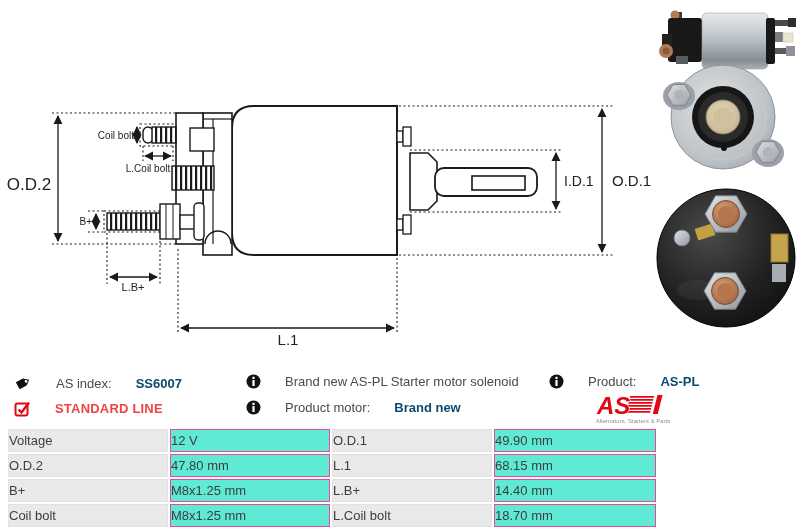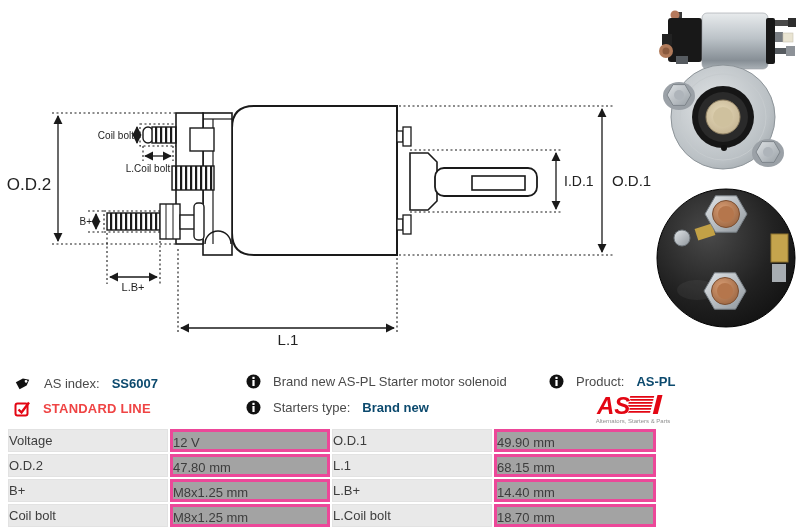--- a/index.html
+++ b/index.html
@@ -5,38 +5,38 @@
   html,body{margin:0;padding:0;}
   body{
     width:800px;height:532px;position:relative;overflow:hidden;
     background:#ffffff;font-family:"Liberation Sans",sans-serif;
   }
   svg text{font-family:"Liberation Sans",sans-serif;}
   .abs{position:absolute;}
   .photo{position:absolute;}
   
   .info-item{
-    position:absolute;display:flex;align-items:center;gap:12px;
+    position:absolute;display:flex;align-items:center;gap:24px;
     font-size:13px;color:#4a4a4a;white-space:nowrap;
   }
   .info-item .val{font-weight:bold;color:#0c4a6e;}
   .std-line{font-weight:bold;color:#ef4444;letter-spacing:.2px;}
   .icon{display:inline-flex;flex:0 0 auto;}
   
   .spec-table{
     position:absolute;left:8px;top:429px;
     display:grid;grid-template-columns:160px 160px 160px 162px;
     gap:2px;
   }
   .spec-table .cell{
     box-sizing:border-box;height:23px;line-height:21px;
     font-size:13px;color:#3d3d3d;
   }
   .cell.lbl{background:#e9e9e9;border:1px solid #e2e2e2;}
-  .cell.val{background:#a3a3a3;border:3px solid #ec4899;}
+  .cell.val{background:#5eead4;border:1px solid #ec4899;}
 </style>
 </head>
 <body>
 
 <svg class="abs" style="left:0;top:0" width="655" height="360" viewBox="0 0 655 360">
   <defs>
     <marker id="arr" viewBox="0 0 10 10" refX="9" refY="5" markerWidth="7" markerHeight="7" orient="auto-start-reverse">
       <path d="M0,0 L10,5 L0,10 z" fill="#1a1a1a"></path>
     </marker>
     <pattern id="thr" width="5" height="12" patternUnits="userSpaceOnUse">
@@ -258,21 +258,21 @@
 </div>
 
 <div class="info-item" style="left:246px;top:400px">
   <span class="icon">
     <svg width="15" height="15" viewBox="0 0 15 15">
       <circle cx="7.5" cy="7.5" r="7" fill="#111111"></circle>
       <rect x="6.4" y="2.8" width="2.2" height="2.2" fill="#ffffff"></rect>
       <rect x="6.4" y="6" width="2.2" height="6" fill="#ffffff"></rect>
     </svg>
   </span>
-  <span>Starters type:</span>
+  <span>Product motor:</span>
   <span class="val">Brand new</span>
 </div>
 
 <div class="info-item" style="left:549px;top:374px">
   <span class="icon">
     <svg width="15" height="15" viewBox="0 0 15 15">
       <circle cx="7.5" cy="7.5" r="7" fill="#111111"></circle>
       <rect x="6.4" y="2.8" width="2.2" height="2.2" fill="#ffffff"></rect>
       <rect x="6.4" y="6" width="2.2" height="6" fill="#ffffff"></rect>
     </svg>

